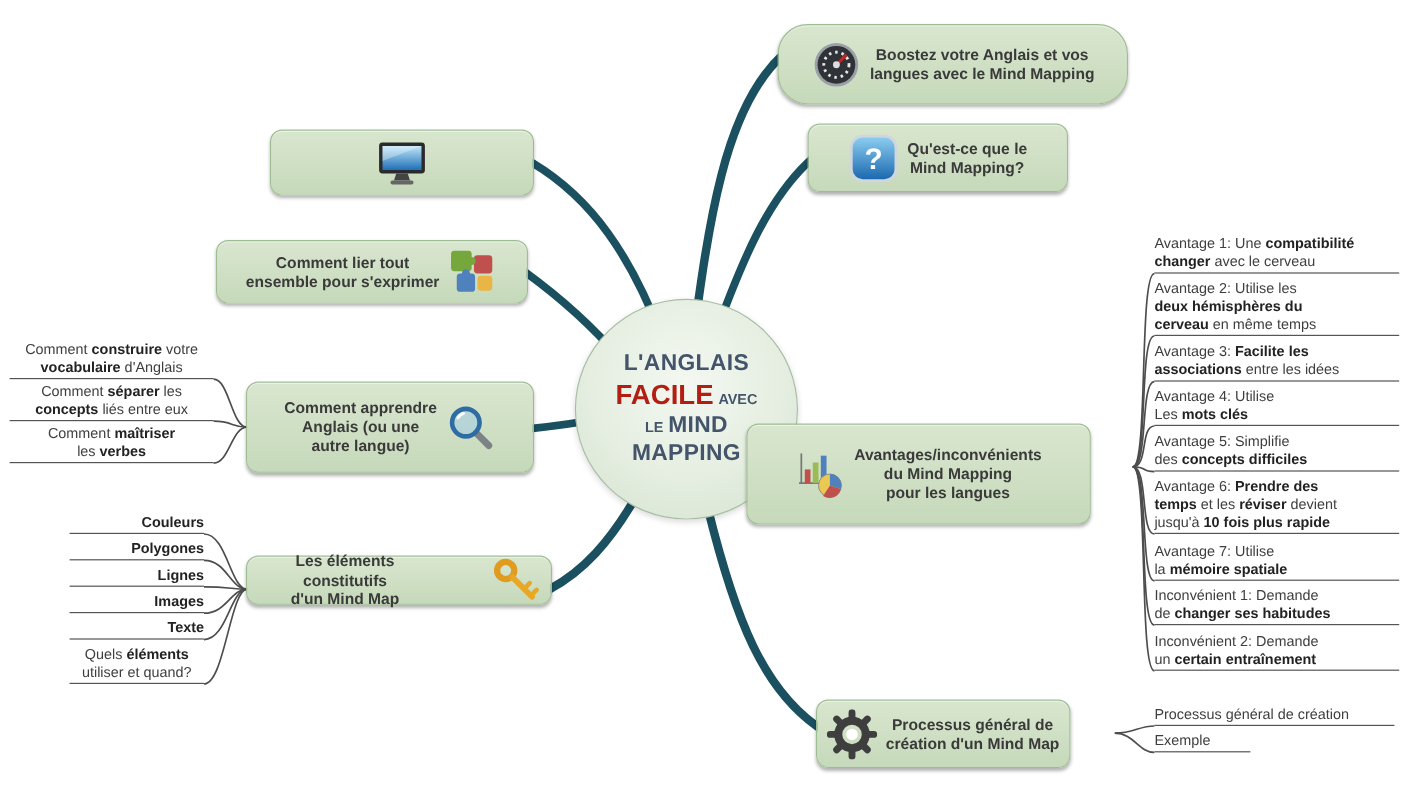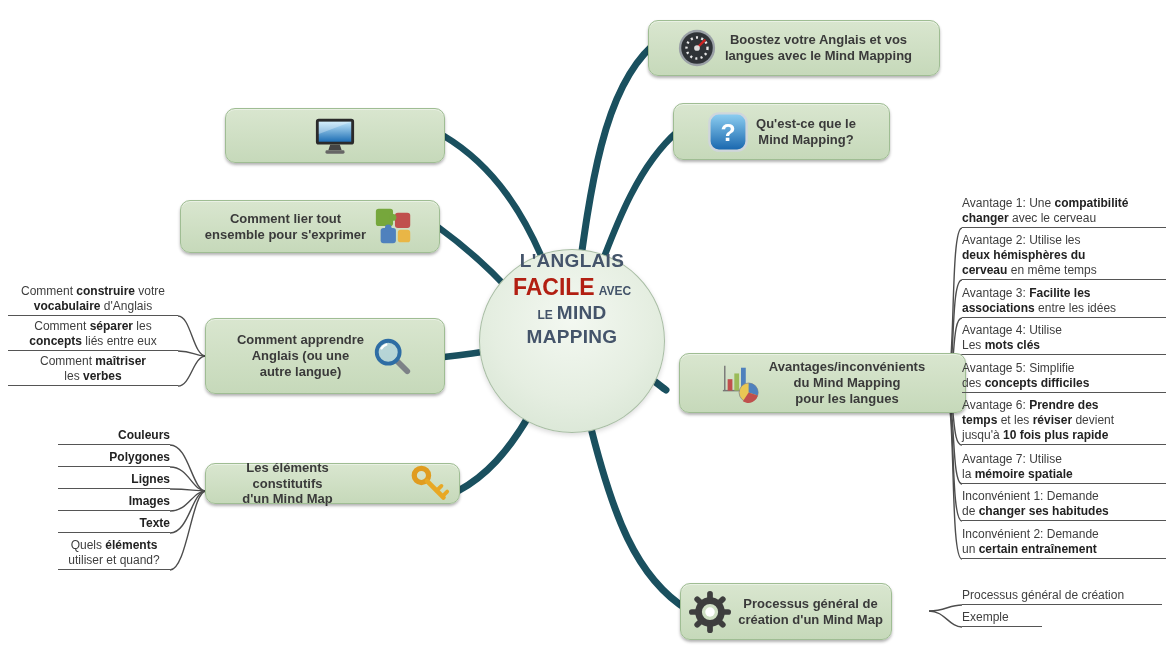--- a/index.html
+++ b/index.html
@@ -5,38 +5,38 @@
   html,body{margin:0;padding:0;background:#fff;}
   *{box-sizing:border-box;}
   .canvas{position:relative;width:1170px;height:663px;background:#ffffff;
           font-family:"Liberation Sans",sans-serif;overflow:hidden;}
   svg.wires{position:absolute;left:0;top:0;width:1170px;height:663px;z-index:0;}
 
   
   .center{position:absolute;left:479px;top:249px;width:186px;height:184px;border-radius:50%;
           background:radial-gradient(circle at 50% 38%,#f3f8f1 0%,#e5eee1 55%,#d3e2cf 100%);
           border:1px solid #a8bda4;z-index:1;display:flex;flex-direction:column;align-items:center;
-          justify-content:flex-start;gap:1px;box-shadow:0 2px 5px rgba(0,0,0,.15);}
+          justify-content:center;gap:1px;box-shadow:0 2px 5px rgba(0,0,0,.15);}
   .cl{font-weight:700;color:#44546a;font-size:19px;letter-spacing:.3px;line-height:1.2;}
   .crow{display:flex;align-items:baseline;gap:4px;}
   .facile{font-weight:700;color:#b21f12;font-size:23px;}
   .tiny{font-weight:700;color:#44546a;font-size:12px;}
 
   
   .node{position:absolute;display:flex;align-items:center;justify-content:center;gap:7px;
         background:linear-gradient(180deg,#d9e6cf,#c6d9ba);border:1px solid #9fbd93;border-radius:10px;
         box-shadow:0 2px 3px rgba(0,0,0,.3), inset 0 1px 0 rgba(255,255,255,.45);
         z-index:2;padding:4px 8px;}
   .node .txt{font-weight:700;font-size:13px;color:#3a3a3a;text-align:center;line-height:1.22;}
   .ic{width:42px;height:42px;flex:0 0 42px;display:block;}
   .ic svg{width:100%;height:100%;display:block;}
 
-  .n-boost{left:648px;top:20px;width:292px;height:56px;}
+  .n-boost{left:648px;top:20px;width:292px;height:67px;border-radius:25px;}
   .n-what{left:673px;top:103px;width:217px;height:57px;}
-  .n-pros{left:679px;top:353px;width:287px;height:60px;}
+  .n-pros{left:622px;top:353px;width:287px;height:84px;}
   .n-process{left:680px;top:583px;width:212px;height:57px;}
   .n-software{left:225px;top:108px;width:220px;height:55px;}
   .n-link{left:180px;top:200px;width:260px;height:53px;}
   .n-learn{left:205px;top:318px;width:240px;height:76px;}
   .n-elements{left:205px;top:463px;width:255px;height:41px;gap:48px;}
 
   
   .leaf{position:absolute;font-size:12px;line-height:15px;color:#3e3e3e;
         border-bottom:1.3px solid #555;padding-bottom:1px;z-index:2;}
   .leaf b{color:#222;}

